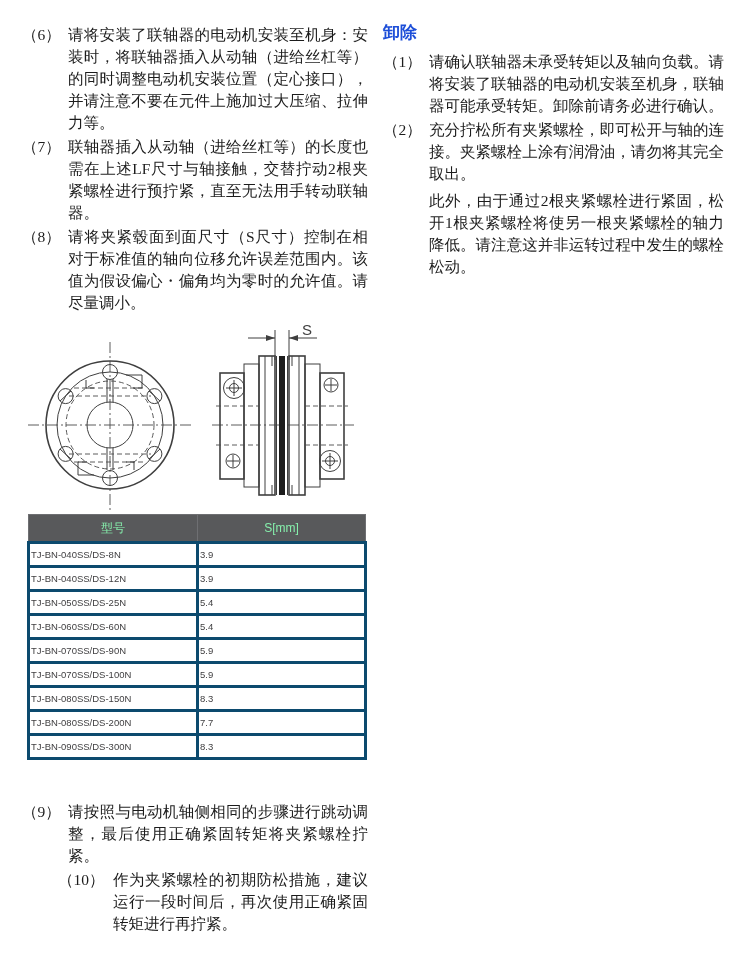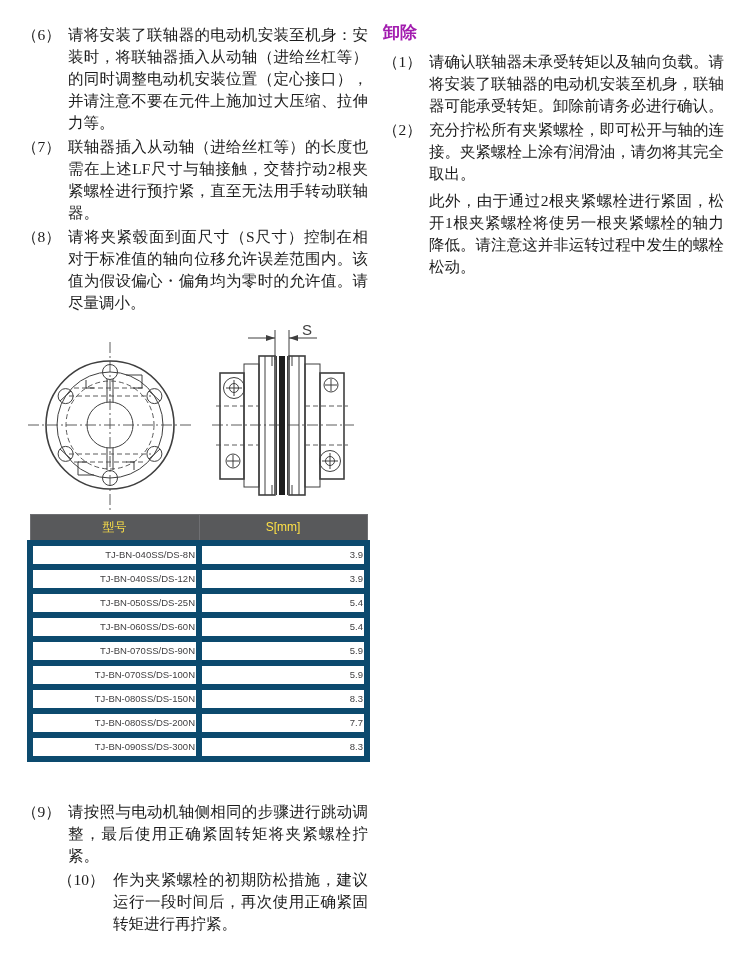--- a/index.html
+++ b/index.html
@@ -28,53 +28,53 @@
   .para + .para { margin-top: 5px; }
 
   #left-top    { left: 22px;  top: 24px;  width: 346px; }
   #left-bottom { left: 22px;  top: 801px; width: 346px; }
   #right-col   { left: 383px; top: 22px;  width: 341px; }
 
   .section-heading {
     font-family: "Liberation Sans", sans-serif;
     font-size: 17px;
     font-weight: 600;
-    color: #a21caf;
+    color: #1d4ed8;
     margin: 0 0 7px 0;
     line-height: 22px;
   }
 
   
   #drawings { left: 22px; top: 318px; width: 350px; height: 196px; }
   #drawings svg { display:block; }
 
   
   #spec-table { left: 27px; top: 514px; }
   table.spec {
     border-collapse: collapse;
     width: 337px;
     table-layout: fixed;
     font-family: "Liberation Sans", sans-serif;
   }
   table.spec th {
     background: #58595b;
-    color: #fde047;
+    color: #86efac;
     font-size: 12px;
     font-weight: normal;
     height: 28px;
     border: 1px solid #6e6f72;
     text-align: center;
   }
   table.spec th + th { border-left: 1px solid #f97316; }
   table.spec td {
     height: 24px;
     font-size: 9.5px;
     color: #414042;
-    text-align: right;
-    border: 6px solid #0c4a6e;
+    text-align: left;
+    border: 3px solid #0c4a6e;
     background: #ffffff;
   }
   table.spec { border: 1px solid #8a8c8e; }
 
   .drawline  { stroke:#3f3f3f; stroke-width:1;   fill:none; }
   .drawbold  { stroke:#3f3f3f; stroke-width:1.6; fill:none; }
   .centerln  { stroke:#4a4a4a; stroke-width:0.9; fill:none; stroke-dasharray:11 3 2 3; }
   .hidden-ln { stroke:#4a4a4a; stroke-width:0.9; fill:none; stroke-dasharray:5 3; }
   .s-text {
     font-family: "Liberation Sans", sans-serif;

